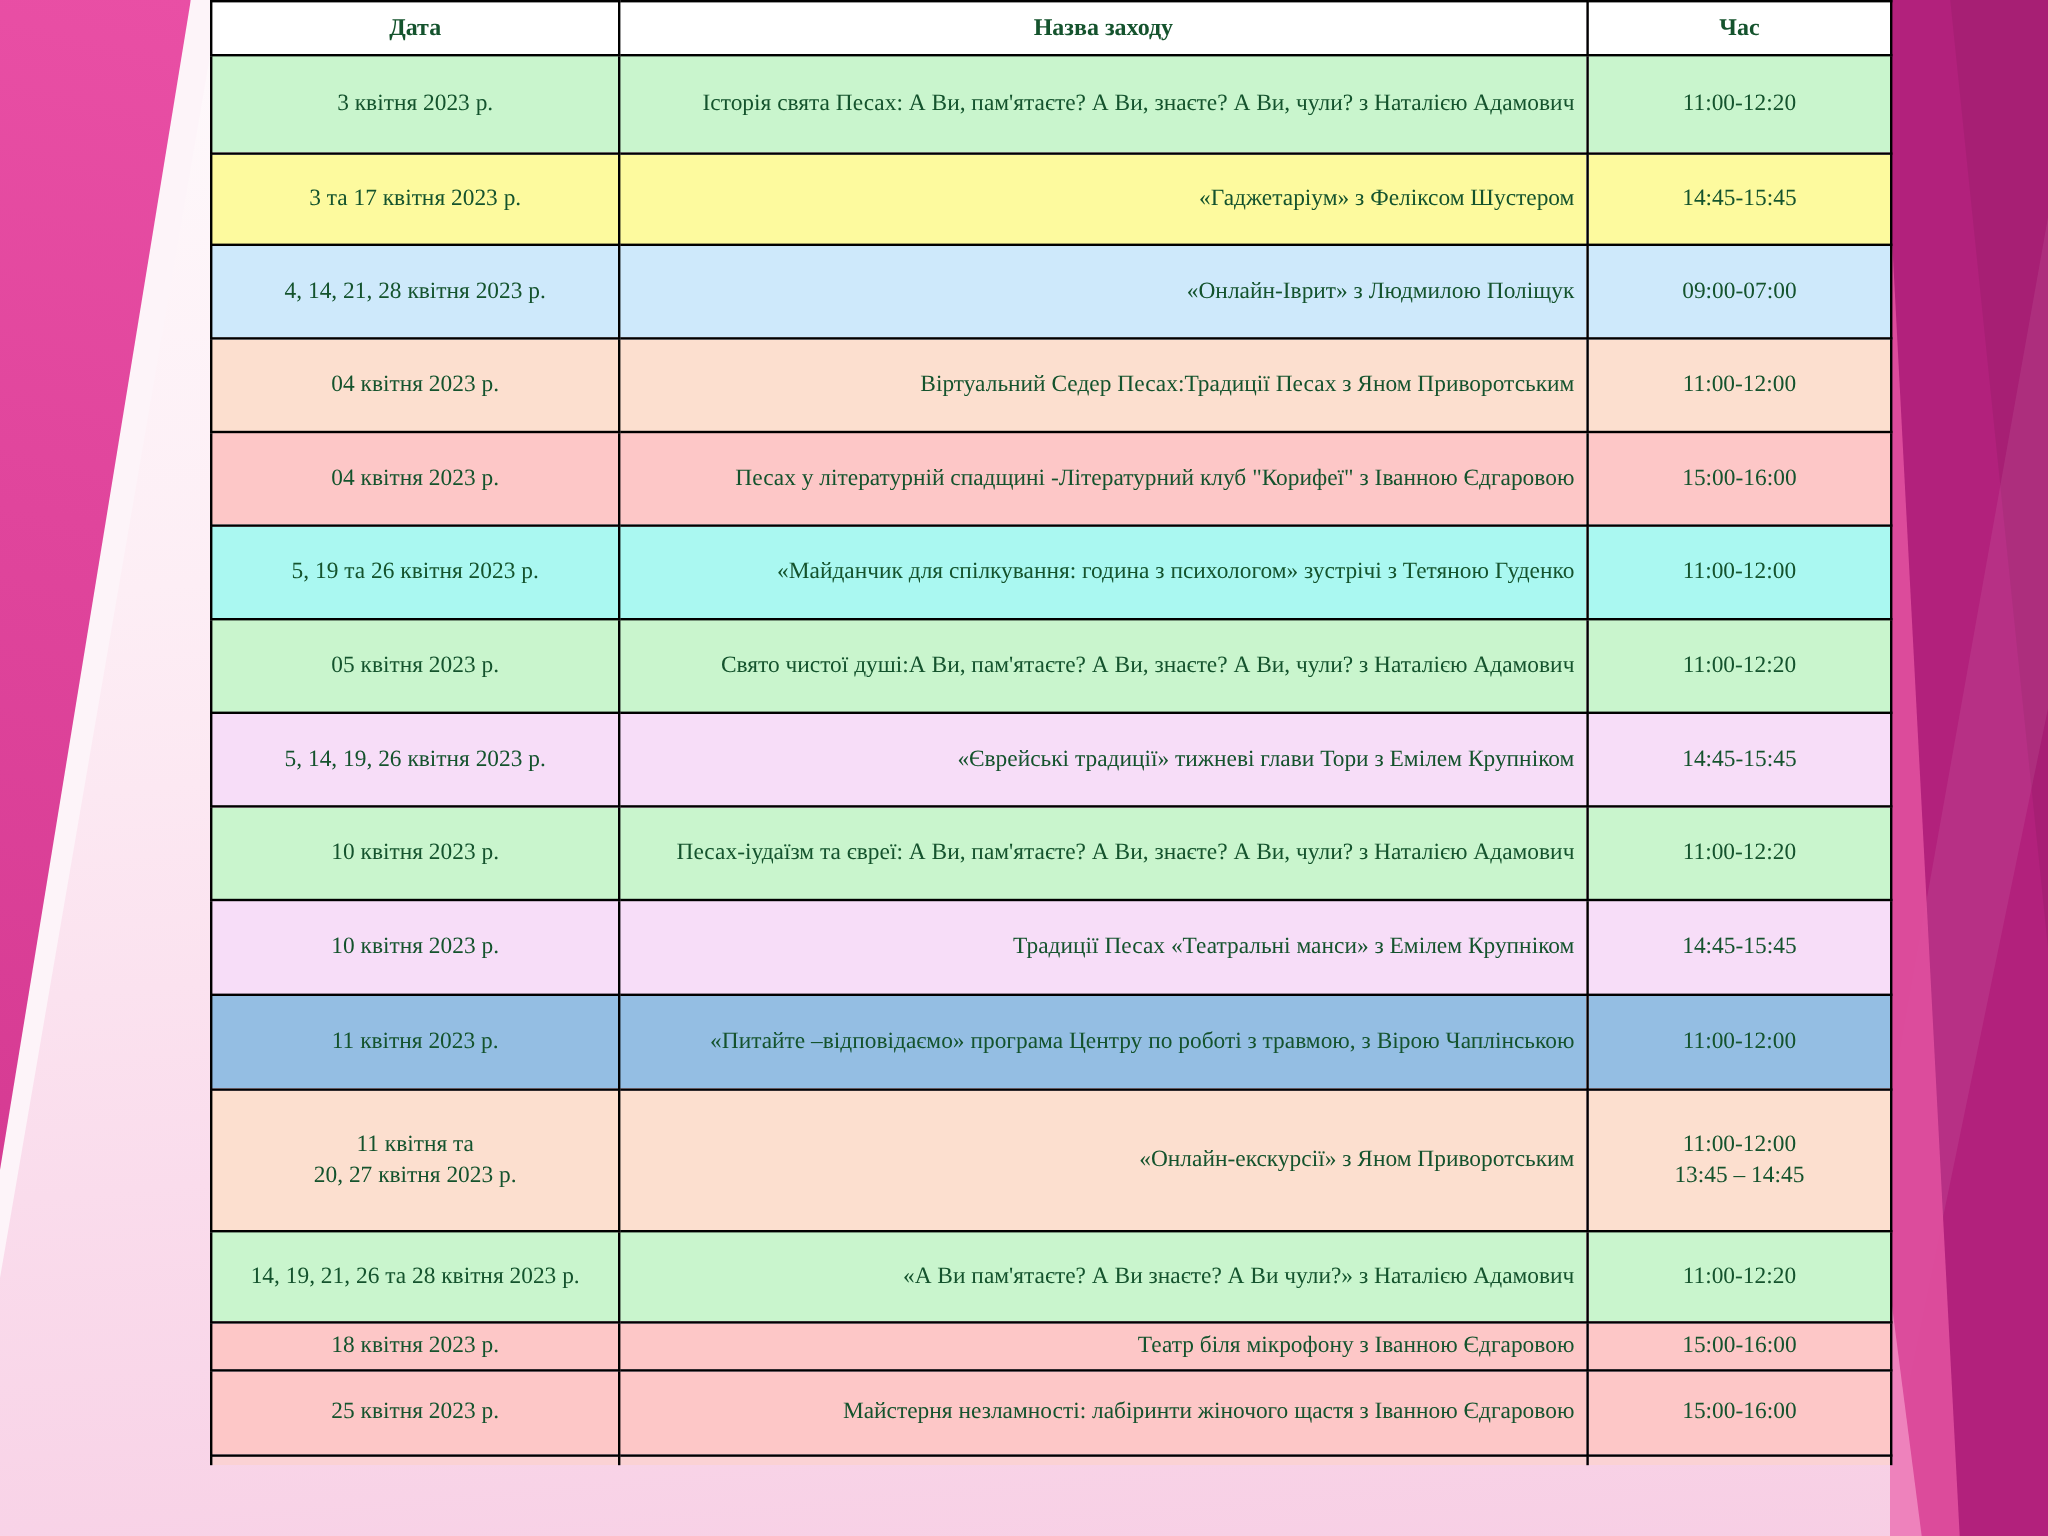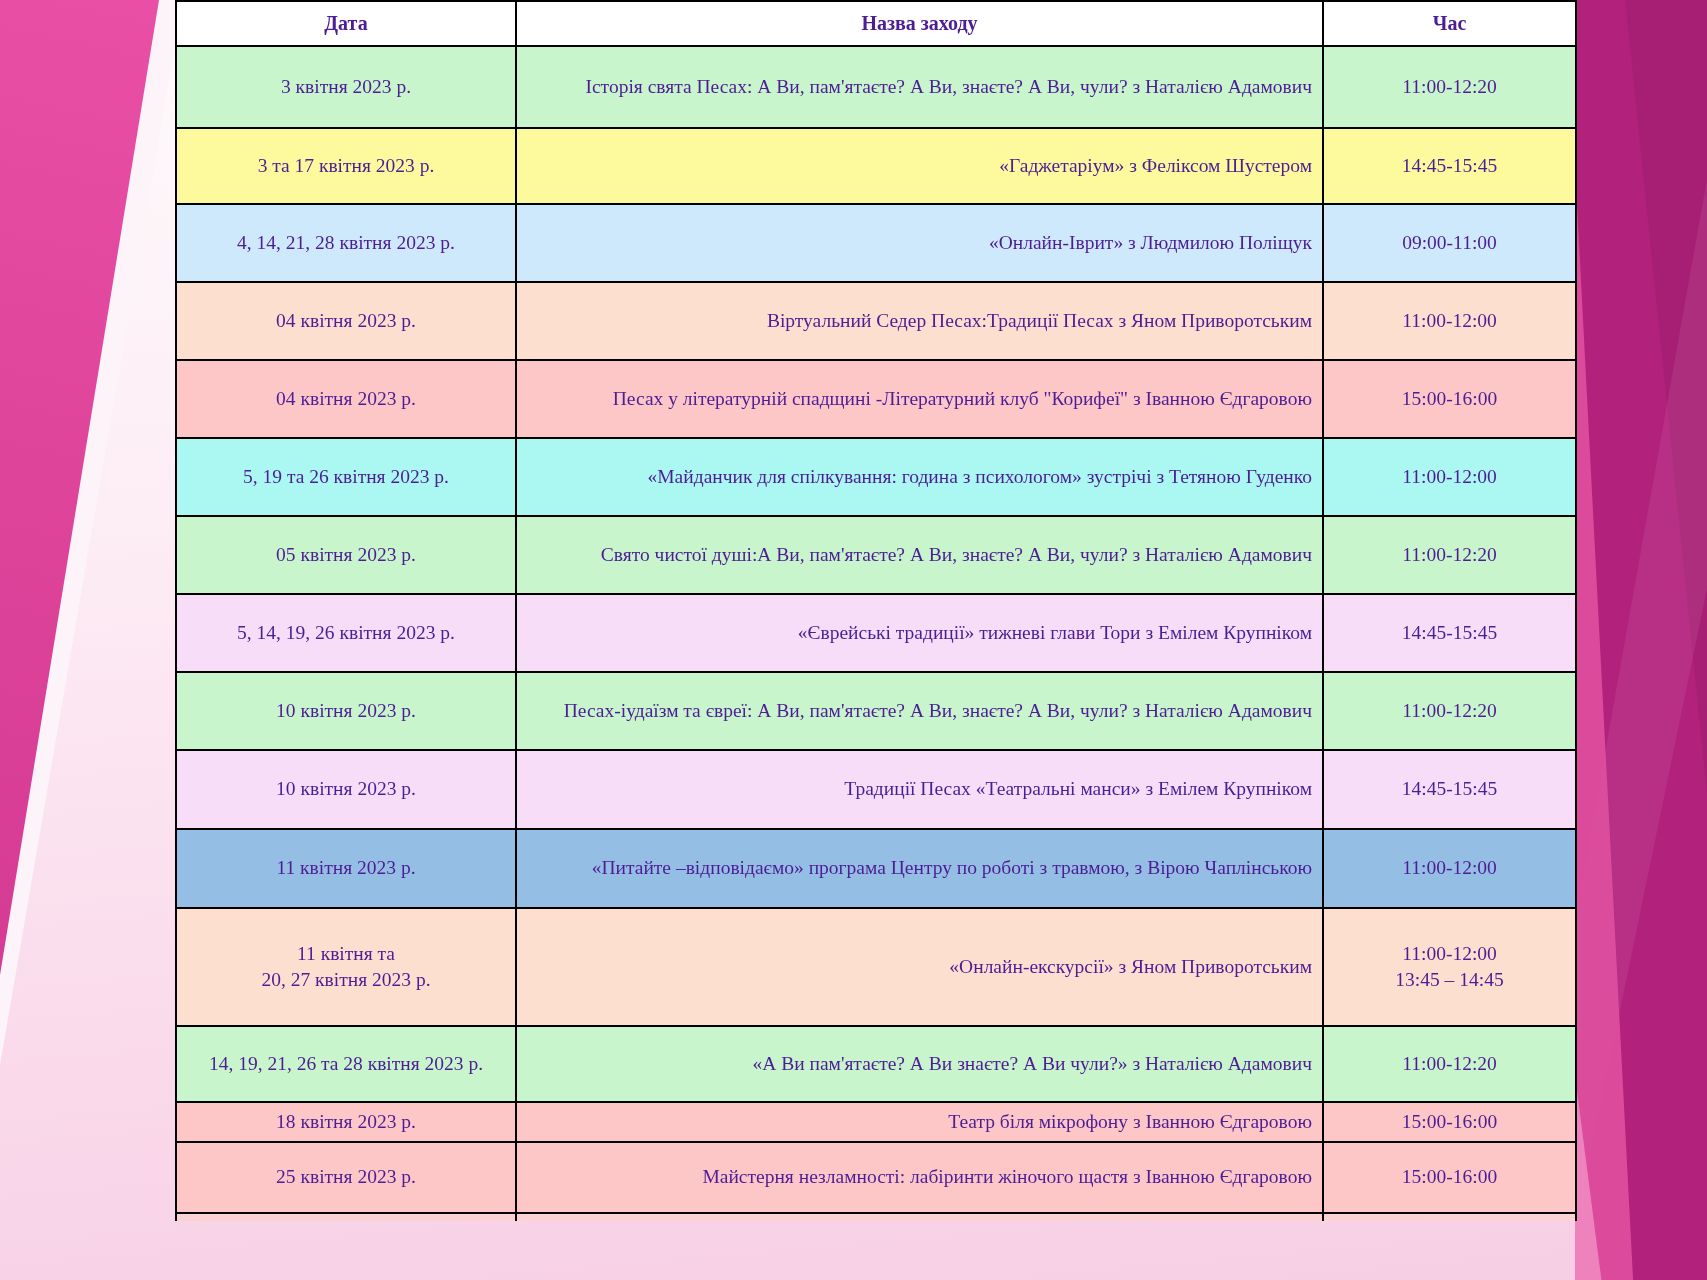--- a/index.html
+++ b/index.html
@@ -29,21 +29,21 @@
   .f-dark   { background:rgba(0,0,0,0.06);        clip-path:polygon(38% 0, 100% 0, 100% 62%); }
   .f-band   { background:rgba(255,255,255,0.07);  clip-path:polygon(100% 14%, 100% 46%, 0 96%, 0 72%); }
   .f-bright { clip-path:polygon(0 13%, 44% 100%, 0 100%); opacity:0.9; }
   .f-light  { clip-path:polygon(0 84%, 20% 100%, 0 100%); opacity:0.85; }
   
   table.schedule {
     position:absolute; left:175px; top:0; width:1400px;
     border-collapse:collapse; table-layout:fixed;
   }
   table.schedule th, table.schedule td {
-    border:2px solid #000; color:#4c1d95; vertical-align:middle;
+    border:2px solid #000; color:#14532d; vertical-align:middle;
     font-family:"Liberation Serif", serif; font-size:19.5px; line-height:1.35;
     padding:2px 10px; overflow:hidden;
   }
   table.schedule th { background:#ffffff; font-weight:bold; font-size:20px; text-align:center; height:39px; }
   td.col-date { text-align:center; white-space:pre-line; }
   td.col-title { text-align:right; padding-left:13px; }
   td.col-time { text-align:center; white-space:pre-line; }
   tr.sliver td { border-bottom:none; }
 </style>
 </head>
@@ -82,21 +82,21 @@
           <td class="col-time">11:00-12:20</td>
         </tr>
         <tr style="background: rgb(253, 250, 158); height: 76px;">
           <td class="col-date">3 та 17 квітня 2023 р.</td>
           <td class="col-title">«Гаджетаріум» з Феліксом Шустером</td>
           <td class="col-time">14:45-15:45</td>
         </tr>
         <tr style="background: rgb(206, 233, 251); height: 78px;">
           <td class="col-date">4, 14, 21, 28 квітня 2023 р.</td>
           <td class="col-title">«Онлайн-Іврит» з Людмилою Поліщук</td>
-          <td class="col-time">09:00-11:00</td>
+          <td class="col-time">09:00-07:00</td>
         </tr>
         <tr style="background: rgb(252, 223, 207); height: 78px;">
           <td class="col-date">04 квітня 2023 р.</td>
           <td class="col-title">Віртуальний Седер Песах:Традиції Песах з Яном Приворотським</td>
           <td class="col-time">11:00-12:00</td>
         </tr>
         <tr style="background: rgb(253, 199, 199); height: 78px;">
           <td class="col-date">04 квітня 2023 р.</td>
           <td class="col-title">Песах у літературній спадщині -Літературний клуб "Корифеї" з Іванною Єдгаровою</td>
           <td class="col-time">15:00-16:00</td>

